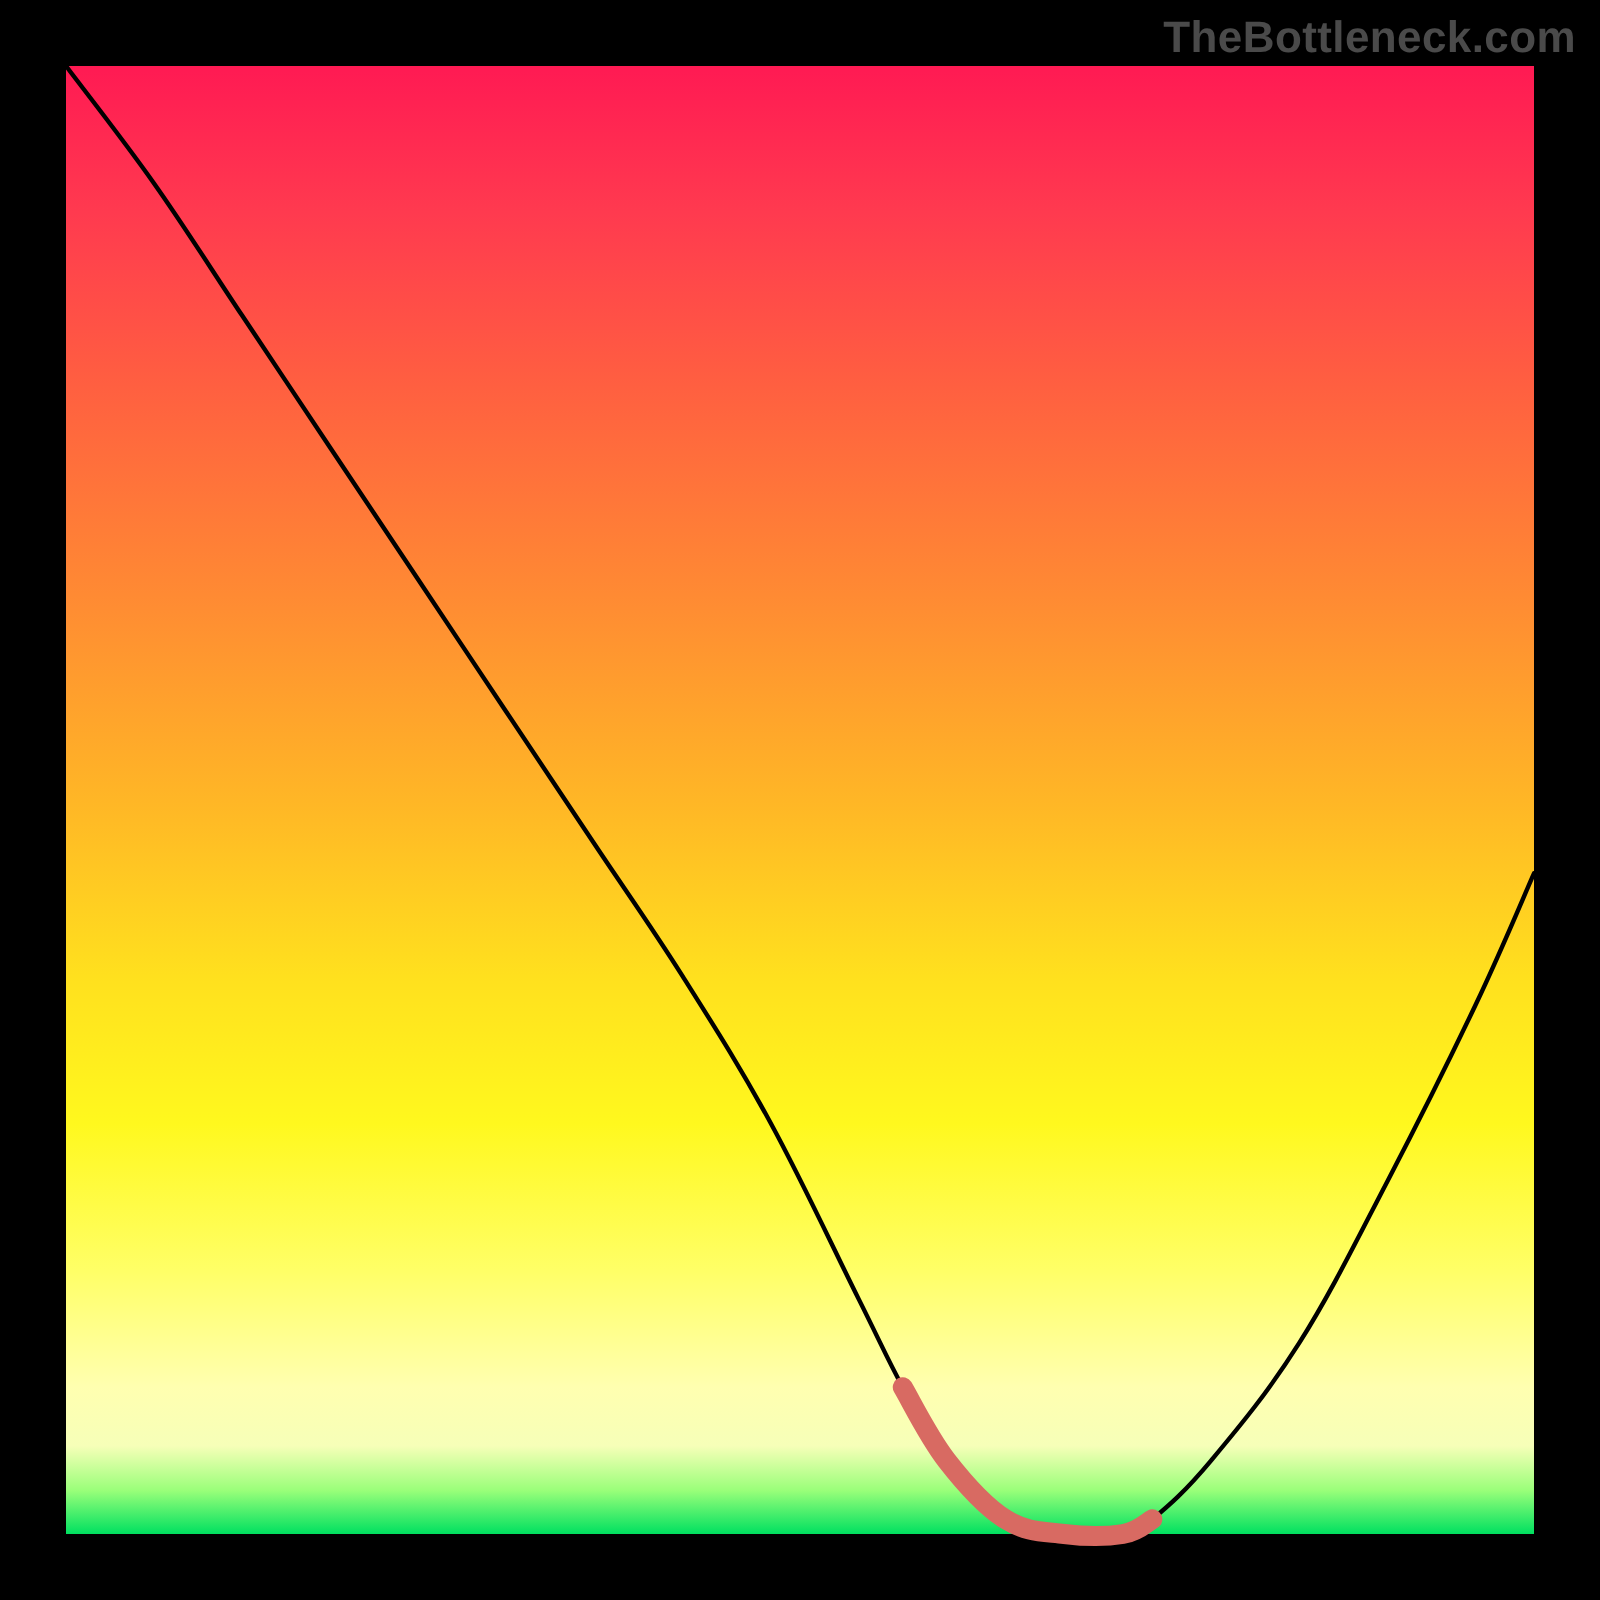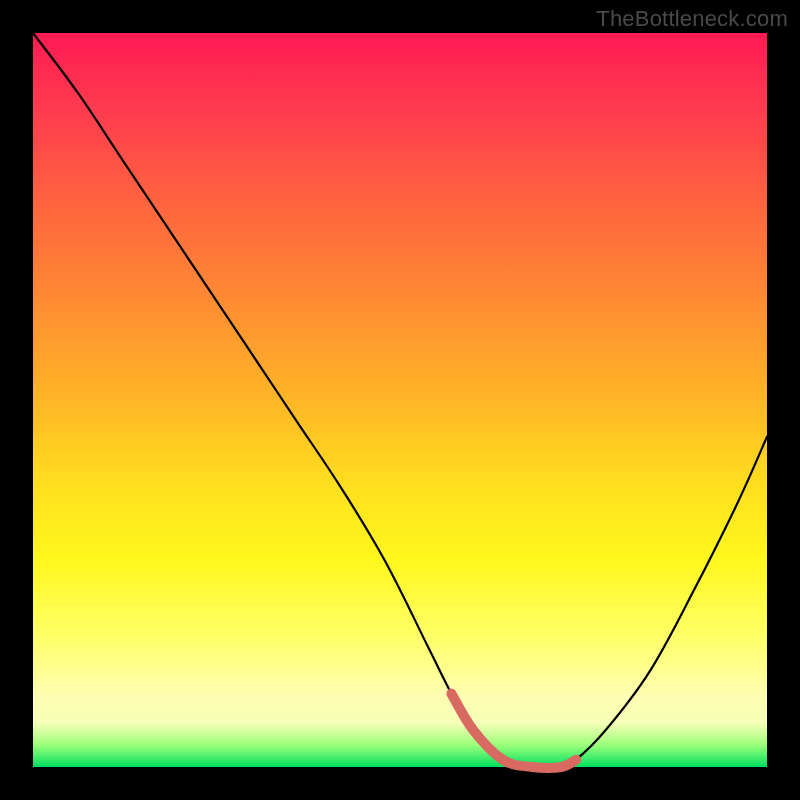--- a/index.html
+++ b/index.html
@@ -16,21 +16,21 @@
     width: 800px;
     height: 800px;
     background: #000;
   }
   .watermark {
     position: absolute;
     top: 6px;
     right: 12px;
     color: #4a4a4a;
     font-size: 22px;
-    font-weight: 400;
+    font-weight: 700;
     letter-spacing: 0.2px;
     z-index: 10;
     user-select: none;
   }
   .plot-area {
     position: absolute;
     left: 33px;
     top: 33px;
     width: 734px;
     height: 734px;

